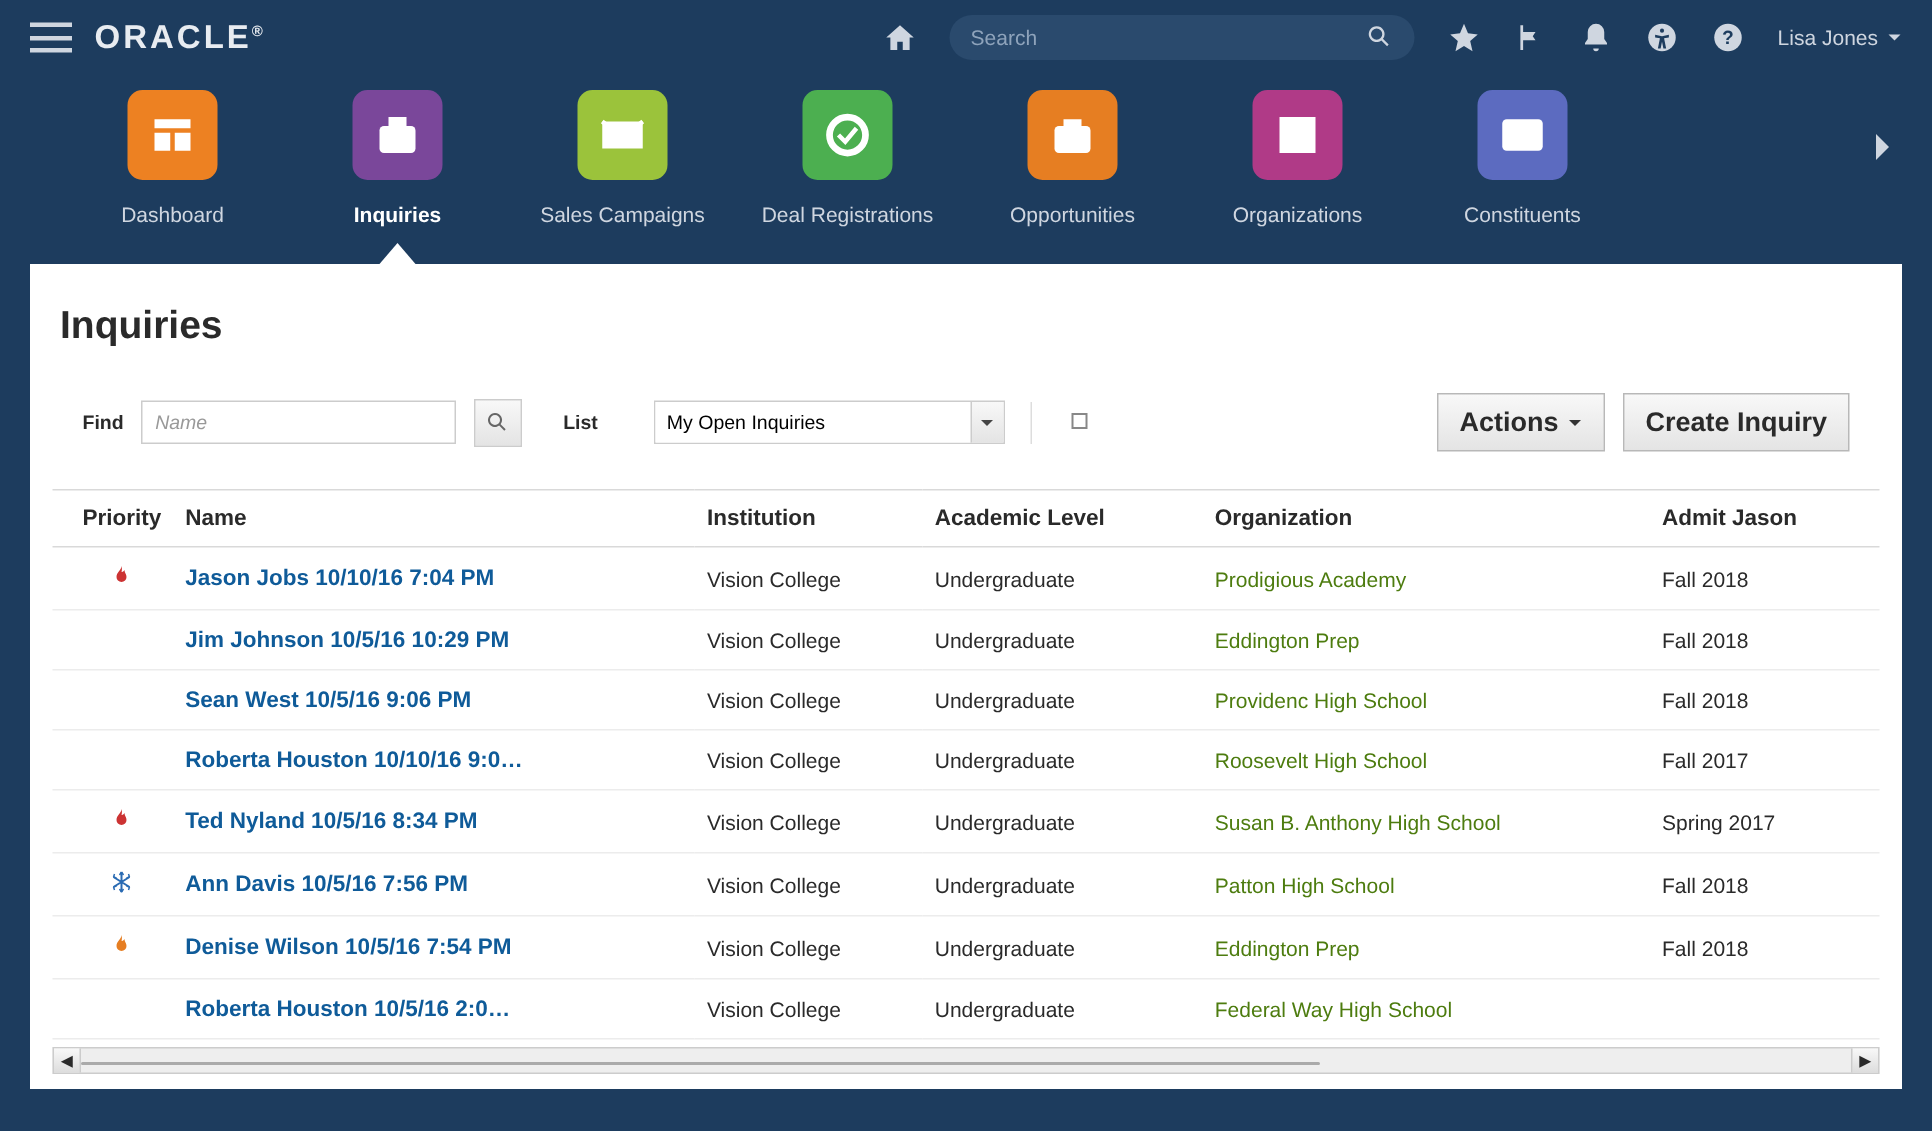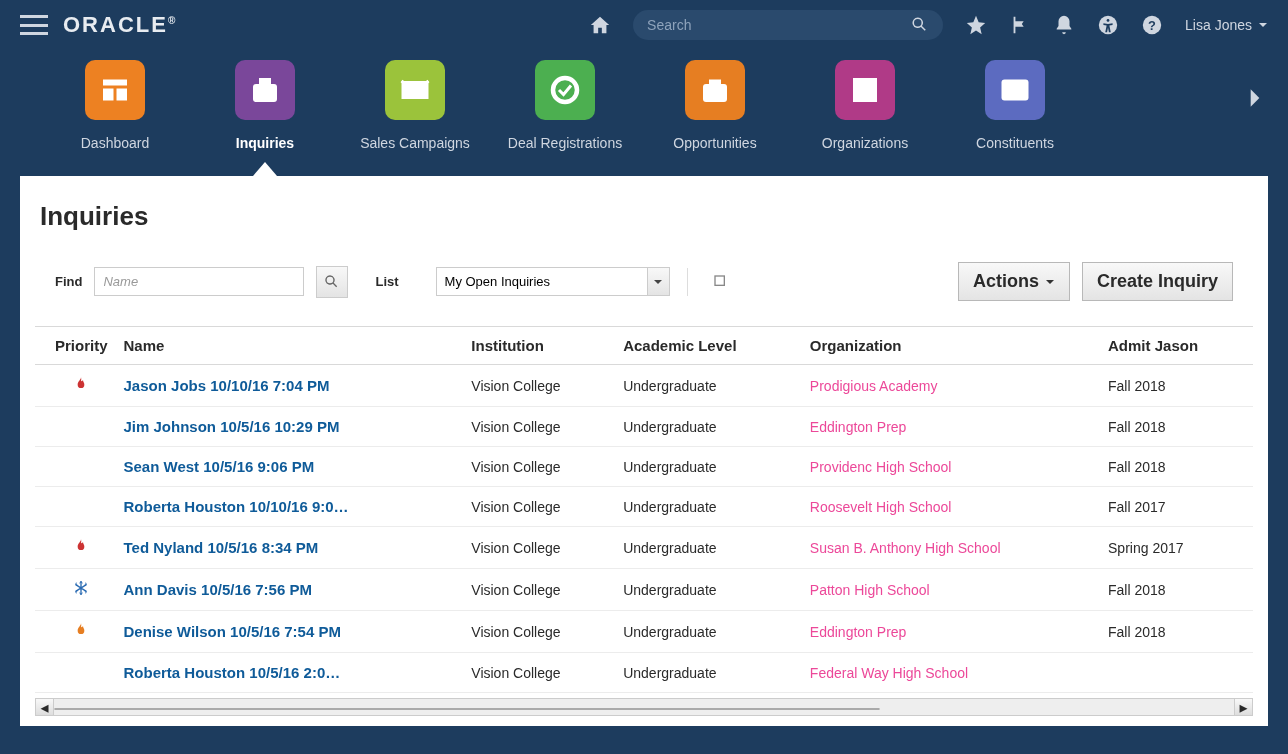--- a/index.html
+++ b/index.html
@@ -44,21 +44,21 @@
   .divider { width: 1px; height: 28px; background: #ddd; margin: 0 5px; }
   .spacer { flex: 1; }
   .btn { border: 1px solid #b8b8b8; background: linear-gradient(#f8f8f8,#e4e4e4); padding: 8px 14px; font-size: 18px; font-weight: 600; cursor: pointer; display: flex; align-items: center; gap: 6px; }
   
   
   table { width: 100%; border-collapse: collapse; }
   th { text-align: left; font-size: 15px; padding: 10px 8px; border-top: 1px solid #d9d9d9; border-bottom: 1px solid #d9d9d9; }
   td { font-size: 14px; padding: 11px 8px; border-bottom: 1px solid #ececec; margin-left: 42px; }
   th:first-child, td:first-child { padding-left: 20px; width: 75px; text-align: center; }
   .link { color: #0f5b99; font-weight: 600; cursor: pointer; font-size: 15px; }
-  .org-link { color: #ec4899; cursor: pointer; font-size: 14px; }
+  .org-link { color: #4d7c0f; cursor: pointer; font-size: 14px; }
   .priority-icon { width: 16px; height: 16px; }
   .flame { fill: #c33; }
   .flame-orange { fill: #e67e22; }
   .snow { fill: #2a6bb3; }
   
   
   .scrollbar-row { display: flex; align-items: center; height: 18px; background: #eee; border: 1px solid #ccc; margin-top: 5px; }
   .sb-btn { width: 18px; height: 100%; background: linear-gradient(#f8f8f8,#ddd); border-right: 1px solid #ccc; display: flex; align-items: center; justify-content: center; cursor: pointer; }
   .sb-btn:last-child { border-right: none; border-left: 1px solid #ccc; }
   .sb-track { flex: 1; position: relative; }

